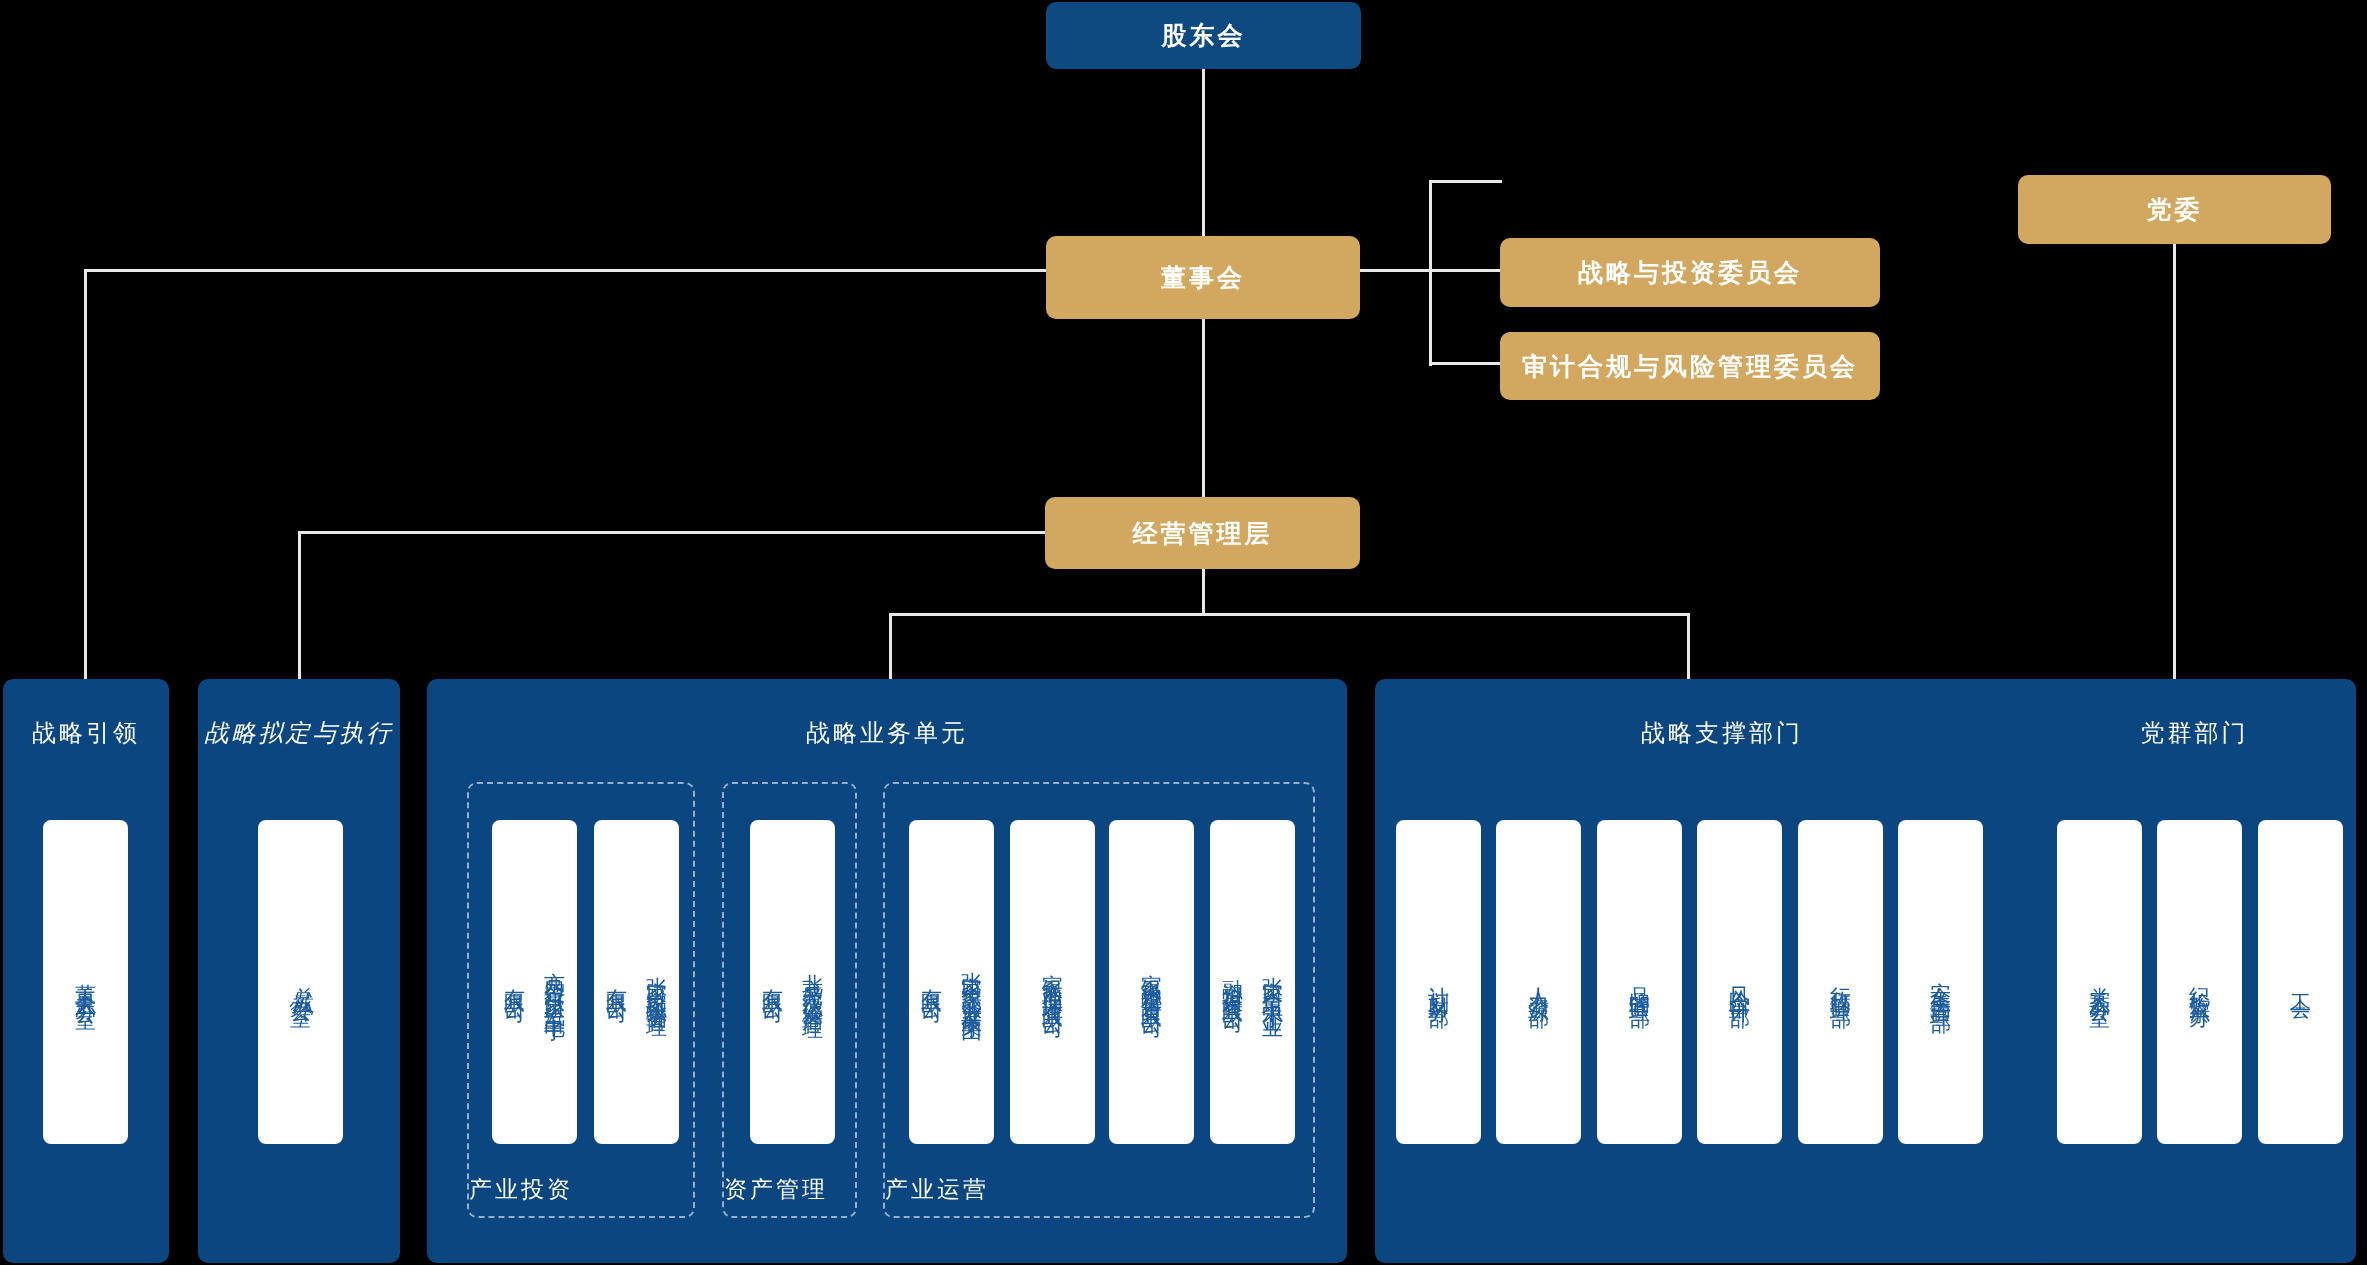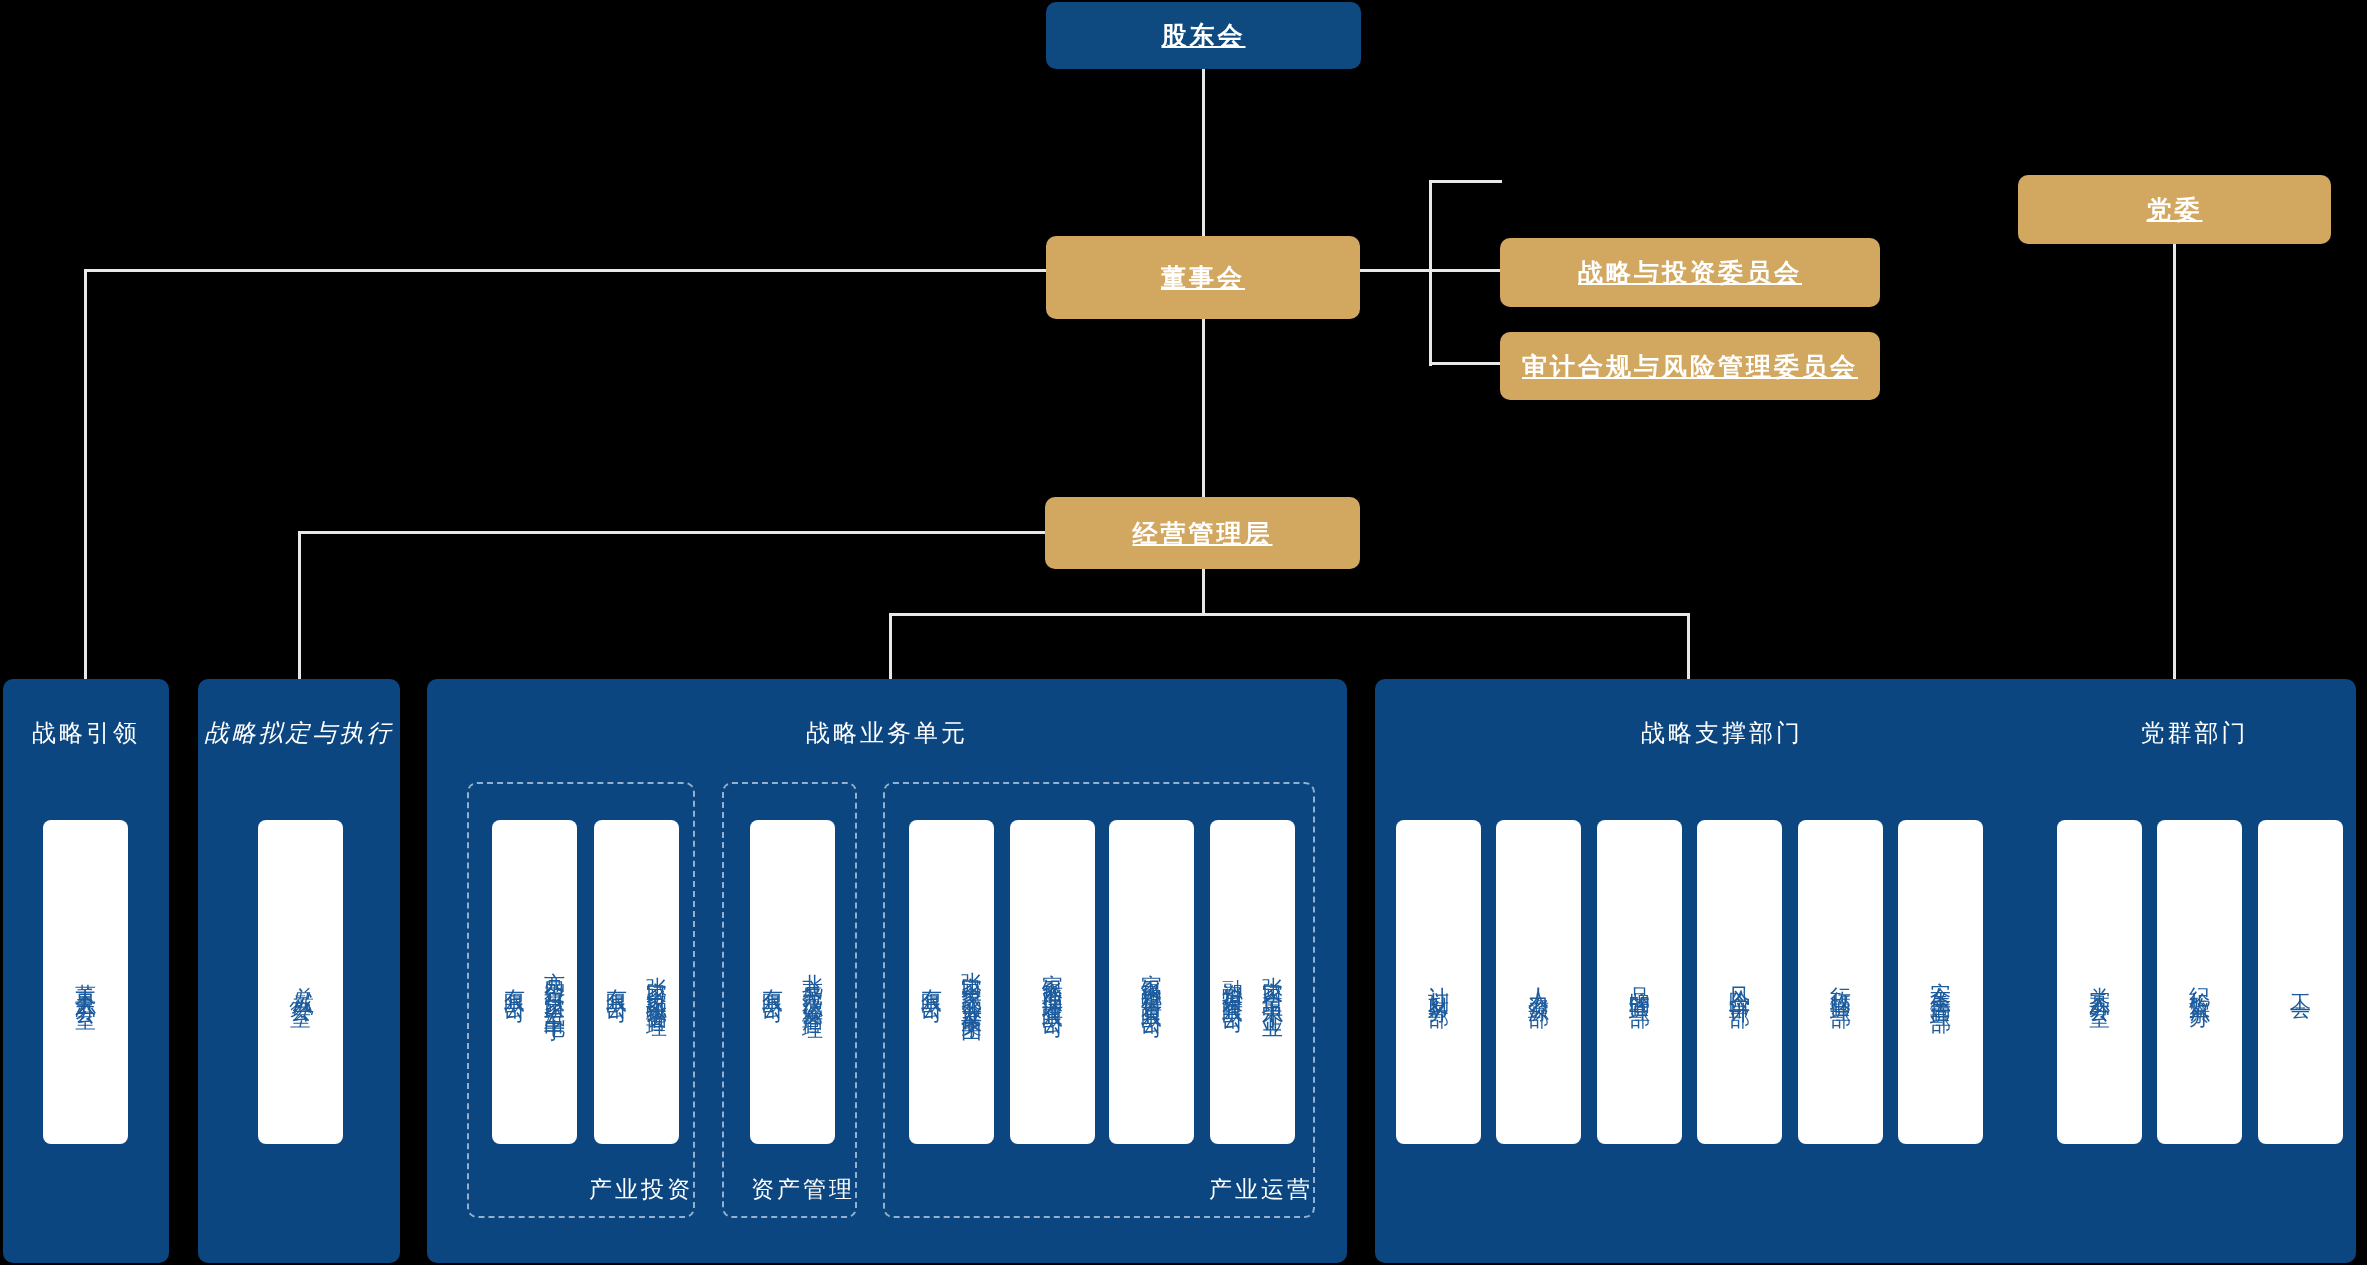--- a/index.html
+++ b/index.html
@@ -3,21 +3,21 @@
 <meta charset="utf-8">
 <style>
   html,body{margin:0;padding:0;background:#000;}
   .stage{
     position:relative;width:2367px;height:1265px;background:#000;overflow:hidden;
     font-family:"Liberation Sans","DejaVu Sans",sans-serif;
   }
   .line{position:absolute;background:#e8e8e8;}
   .node{
     position:absolute;border-radius:10px;display:flex;align-items:center;justify-content:center;
-    color:#fff;font-size:25px;font-weight:700;letter-spacing:3px;text-decoration:underline;
+    color:#fff;font-size:25px;font-weight:700;letter-spacing:3px;
   }
   .navy{background:#0e4a80;}
   .gold{background:#d2a75f;}
   .panel{
     position:absolute;top:679px;height:584px;background:#0b4680;border-radius:10px;
   }
   .panel-title{
     position:absolute;left:0;right:0;top:30px;text-align:center;
     color:#fff;font-size:24px;letter-spacing:3px;margin-top:8px;
   }
@@ -28,21 +28,21 @@
   .wbox span{
     writing-mode:vertical-rl;text-orientation:mixed;white-space:pre-line;text-align:center;
     color:#1b5b9d;font-size:21px;letter-spacing:5px;line-height:1.9;
   }
   .dashed-group{
     position:absolute;top:103px;height:436px;border:2px dashed rgba(222,234,248,0.65);
     border-radius:10px;box-sizing:border-box;
   }
   .dashed-group .wbox{top:36px;}
   .group-label{
-    position:absolute;left:0;right:0;top:390px;text-align:right;
+    position:absolute;left:0;right:0;top:390px;text-align:left;
     color:#fff;font-size:23px;letter-spacing:3px;
   }
 </style>
 </head>
 <body>
 
 <div class="stage">
 
   <div class="line" style="left:1202px;top:69px;width:3px;height:168px;"></div>
   <div class="line" style="left:1358px;top:269px;width:144px;height:3px;"></div>

